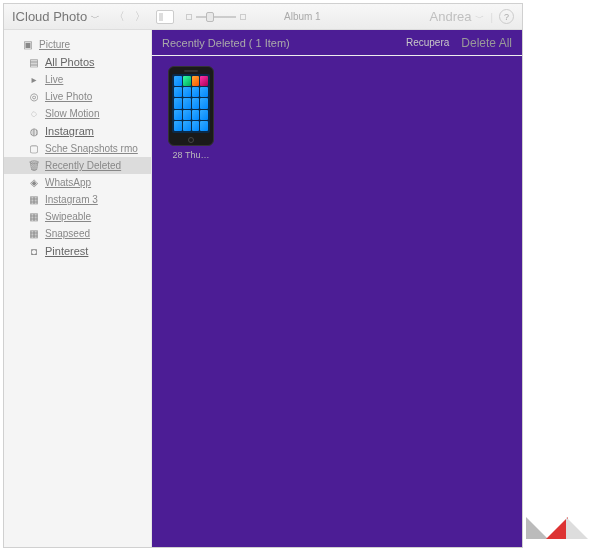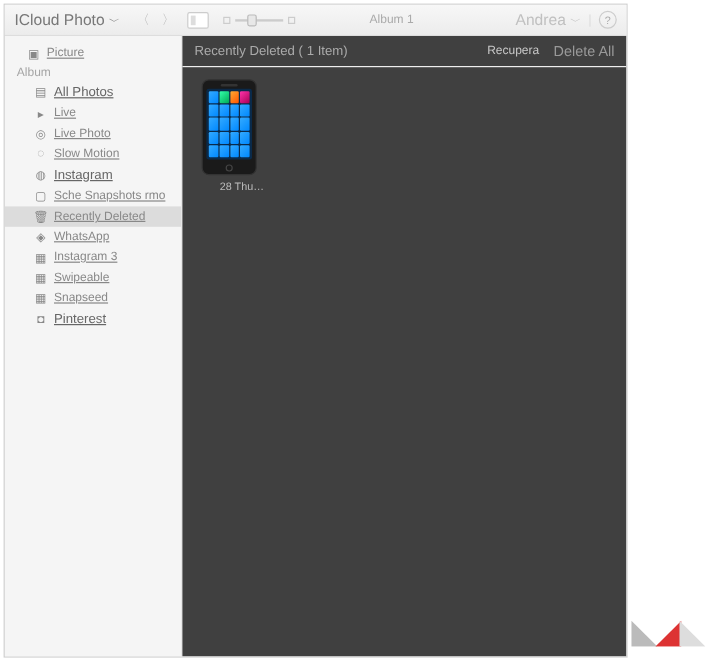--- a/index.html
+++ b/index.html
@@ -9,45 +9,45 @@
     .toolbar { height: 26px; background: linear-gradient(#f7f7f7,#ececec); border-bottom: 1px solid #ddd; display: flex; align-items: center; padding: 0 8px; font-size: 11px; color: #888; }
     .toolbar .app-title { font-size: 13px; color: #777; font-weight: 300; }
     .toolbar .app-title .chev { font-size: 9px; }
     .toolbar .nav-arrows { margin-left: 14px; display: flex; gap: 10px; color: #bbb; }
     .toolbar .view-toggle { margin-left: 10px; width: 18px; height: 14px; border: 1px solid #ccc; border-radius: 2px; background: #fff; position: relative; }
     .toolbar .view-toggle::before { content:''; position:absolute; left:2px; top:2px; bottom:2px; width:4px; background:#ddd; }
     .toolbar .slider { margin-left: 12px; display:flex; align-items:center; gap:4px; }
     .toolbar .slider .track { width: 40px; height: 2px; background:#ccc; position:relative; }
     .toolbar .slider .thumb { position:absolute; left:10px; top:-4px; width:8px; height:10px; background:#e8e8e8; border:1px solid #bbb; border-radius:2px; }
     .toolbar .slider .tick { width:6px; height:6px; border:1px solid #ccc; }
-    .toolbar .breadcrumb { position:absolute; left: 308px; color:#aaa; font-size:10px; }
+    .toolbar .breadcrumb { position:absolute; left: 284px; color:#aaa; font-size:10px; }
     .toolbar .right { margin-left:auto; display:flex; align-items:center; gap:6px; color:#bbb; }
     .toolbar .user { font-size:13px; color:#c0c0c0; }
     .toolbar .help { width:15px; height:15px; border:1px solid #ccc; border-radius:50%; display:flex; align-items:center; justify-content:center; font-size:9px; color:#aaa; }
     
     .body { flex:1; display:flex; overflow:hidden; }
     
     .sidebar { width: 148px; background:#f5f5f5; border-right:1px solid #e5e5e5; padding:6px 0; font-size:10px; color:#888; overflow-y:auto; }
     .sidebar .section-label { padding: 2px 10px; color:#a5a5a5; font-size:10px; }
     .sidebar .item { padding: 3px 6px 3px 18px; display:flex; align-items:center; gap:5px; cursor:pointer; }
     .sidebar .item.sub { padding-left: 24px; }
     .sidebar .item.selected { background:#dcdcdc; }
     .sidebar .item .icon { width:12px; height:11px; display:inline-flex; align-items:center; justify-content:center; font-size:10px; flex-shrink:0; }
     .sidebar .item .label { color:#888; font-size:10px; white-space:nowrap;text-decoration:underline; }
     .sidebar .item.bold .label { color:#666; font-weight:500; font-size:11px; }
     
-    .main { flex:1; display:flex; flex-direction:column; background:#404040; }
+    .main { flex:1; display:flex; flex-direction:column; background:#4c1d95; }
     .main .header { height:26px; padding:0 10px; display:flex; align-items:center; border-bottom:1px solid #eee; }
     .main .header .title { color:#aaa; font-size:11px; }
     .main .header .actions { margin-left:auto; display:flex; gap:12px; align-items:center; }
     .main .header .recover { color:#c8c8c8; font-size:10px;margin-left:32px; }
     .main .header .delete-all { color:#999; font-size:12px; }
     .main .banner { padding:5px 10px; color:#c0c0c0; font-size:9px; border-bottom:1px solid #f3f3f3; white-space:nowrap; overflow:hidden; }
     .main .grid { padding:10px; }
-    .thumb-card { width:58px; text-align:right; }
+    .thumb-card { width:58px; text-align:center; }
     .thumb-img { width:46px; height:80px; margin:0 auto 4px; background:#1a1a1a; border-radius:6px; border:1px solid #333; position:relative; display:flex; flex-direction:column; }
     .thumb-img .notch { width:14px; height:2px; background:#333; margin:3px auto 2px; border-radius:1px; }
     .thumb-img .screen { flex:1; margin:0 3px 3px; background:#0a2a4a; border-radius:2px; display:grid; grid-template-columns:repeat(4,1fr); grid-template-rows:repeat(5,1fr); gap:1px; padding:2px; }
     .thumb-img .screen .app { background:linear-gradient(135deg,#3af,#08f); border-radius:1px; }
     .thumb-img .screen .app:nth-child(2){background:linear-gradient(135deg,#3fa,#0a5);}
     .thumb-img .screen .app:nth-child(3){background:linear-gradient(135deg,#fa3,#f50);}
     .thumb-img .screen .app:nth-child(4){background:linear-gradient(135deg,#f3a,#a05);}
     .thumb-img .home { width:6px; height:6px; border:1px solid #444; border-radius:50%; margin:1px auto 2px; }
     .thumb-label { color:#bbb; font-size:9px; }
     
@@ -88,21 +88,20 @@
       <span class="help">?</span>
     </span>
   </div>
 
   <div class="body">
     <div class="sidebar">
       <div class="item">
         <span class="icon">▣</span>
         <span class="label">Picture</span>
       </div>
-      <div class="section-label">Album</div>
 
       <div class="item sub bold">
         <span class="icon">▤</span>
         <span class="label">All Photos</span>
       </div>
       <div class="item sub">
         <span class="icon">▸</span>
         <span class="label">Live</span>
       </div>
       <div class="item sub">

